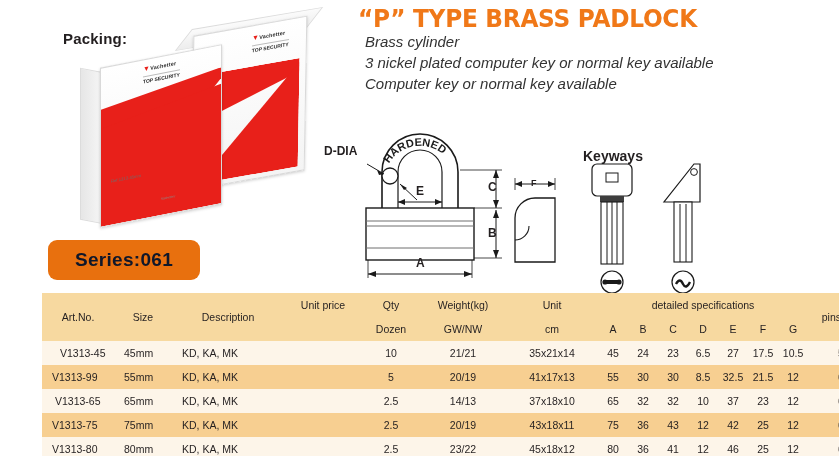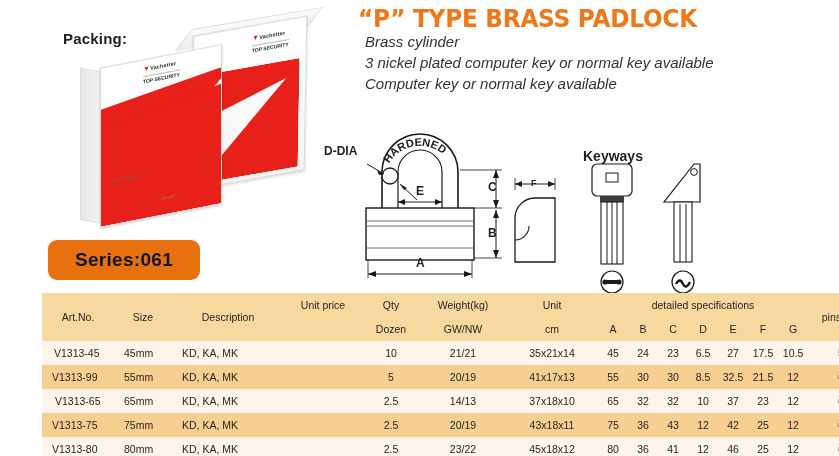--- a/index.html
+++ b/index.html
@@ -308,21 +308,21 @@
         <th>B</th>
         <th>C</th>
         <th>D</th>
         <th>E</th>
         <th>F</th>
         <th>G</th>
       </tr>
     </thead>
     <tbody>
         <tr class="row-a">
-          <td class="lft" style="padding-left: 12px;">V1313-45</td>
+          <td class="lft" style="padding-left: 18px;">V1313-45</td>
           <td class="lft" style="padding-left: 10px;">45mm</td>
           <td class="lft" style="padding-left: 10px;">KD, KA, MK</td>
           <td></td>
           <td>10</td>
           <td>21/21</td>
           <td>35x21x14</td>
           <td>45</td>
           <td>24</td>
           <td>23</td>
           <td>6.5</td>

